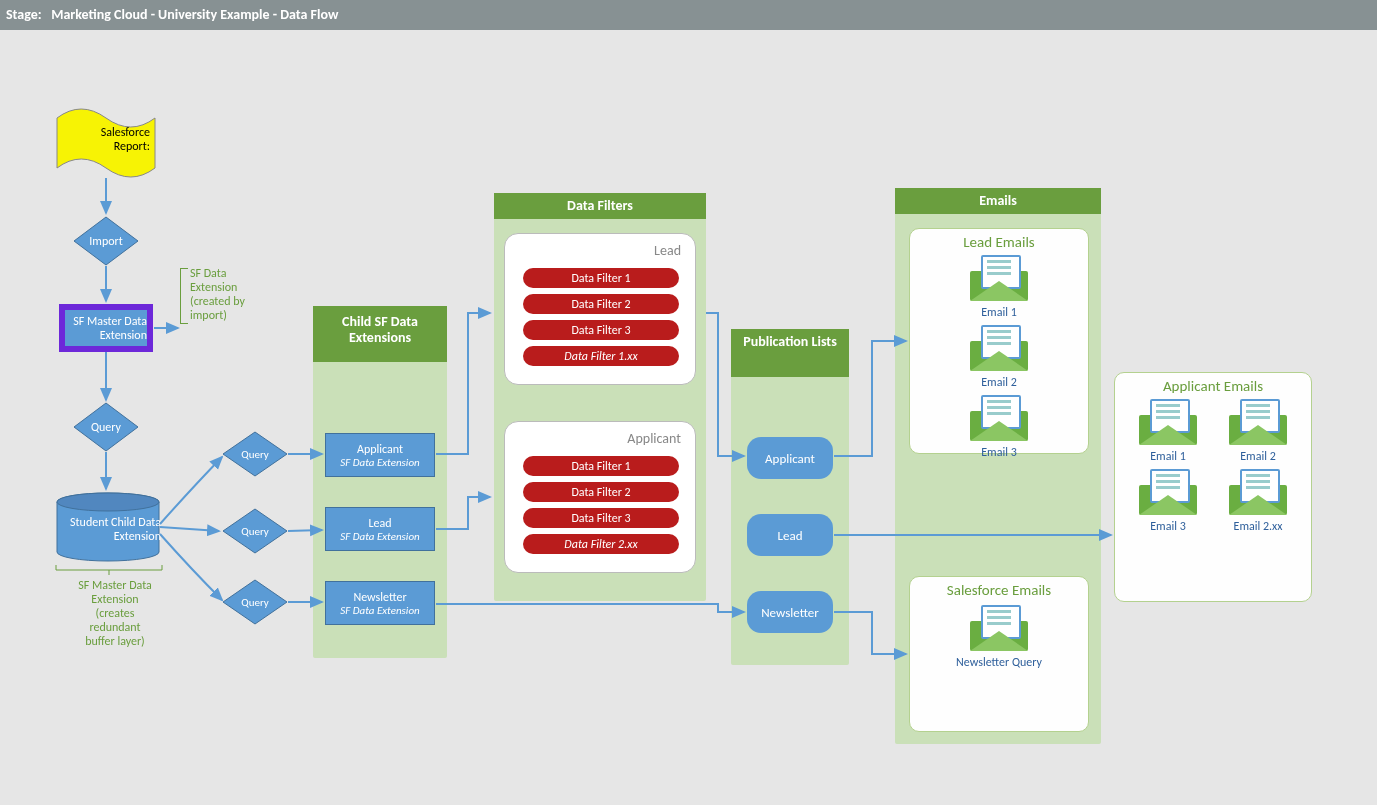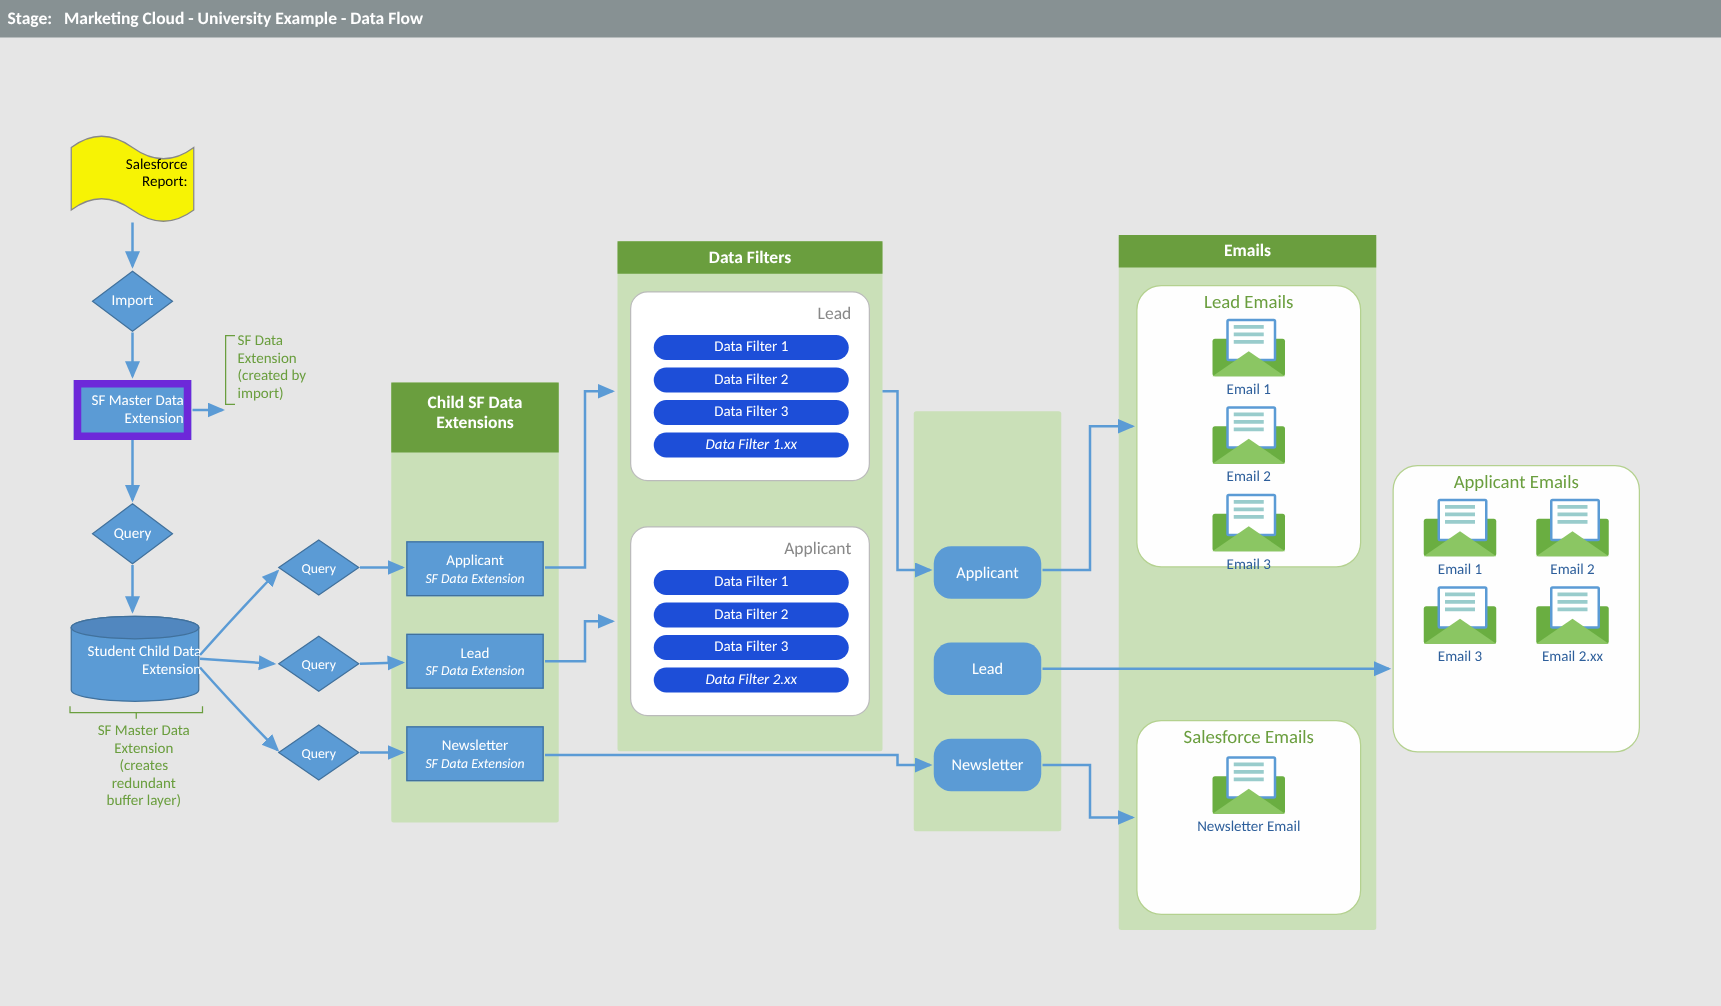--- a/index.html
+++ b/index.html
@@ -1,30 +1,30 @@
 <!DOCTYPE html>
 <html><head>
 <meta charset="utf-8">
 <style>
   html,body{margin:0;padding:0;font-family:"Segoe UI",Calibri,Arial,sans-serif;background:#e6e6e6;}
   #canvas{position:relative;width:1377px;height:805px;background:#e6e6e6;}
   .header{position:absolute;left:0;top:0;width:100%;height:30px;background:#879193;color:#fff;
     font-size:14px;font-weight:bold;line-height:30px;padding-left:6px;box-sizing:border-box;}
   .abs{position:absolute;box-sizing:border-box;}
   .center{display:flex;align-items:center;justify-content:center;text-align:right;}
-  .pill{background:#1d4ed8;color:#fff;font-size:12px;border-radius:12px;height:20px;line-height:20px;
+  .pill{background:#b91c1c;color:#fff;font-size:12px;border-radius:12px;height:20px;line-height:20px;
     text-align:center;}
   .box-blue{background:#5b9bd5;color:#fff;font-size:12px;}
   .round-blue{background:#5b9bd5;color:#fff;border-radius:14px;font-size:13px;}
   .panel-green{background:#cae0b8;border-radius:2px;}
   .panel-green-header{position:absolute;left:0;top:0;width:100%;height:26px;background:#6a9e3e;
     color:#fff;text-align:center;line-height:26px;font-size:14px;font-weight:bold;}
   .sub-gray{background:#fff;border:1px solid #bbb;border-radius:14px;}
   .sub-gray-title{position:absolute;right:14px;top:8px;color:#888;font-size:14px;}
-  .email-card{background:#fefefe;border:1px solid #b4d18f;border-radius:20px;}
+  .email-card{background:#fefefe;border:1px solid #b4d18f;border-radius:10px;}
   .email-card-title{color:#6a9e3e;font-size:15px;text-align:center;}
   .email-grid{display:flex;flex-wrap:wrap;justify-content:space-around;padding:0 8px;}
   .email-item{width:82px;text-align:center;font-size:12px;color:#2e5f9b;margin-bottom:6px;}
   .email-icon{position:relative;width:58px;height:46px;margin:0 auto 4px;}
   .envelope-back{position:absolute;left:0;bottom:0;width:58px;height:30px;background:#6aae41;border-radius:2px;}
   .envelope-flap{position:absolute;left:0;bottom:0;width:0;height:0;
     border-left:29px solid transparent;border-right:29px solid transparent;border-bottom:20px solid #8bc663;}
   .paper{position:absolute;left:11px;top:0;width:36px;height:30px;background:#fff;border:2px solid #5b9bd5;
     border-radius:2px;}
   .paper:before{content:"";position:absolute;left:4px;top:3px;width:24px;height:3px;background:#9cc;box-shadow:0 6px #9cc,0 12px #9cc;}
@@ -118,20 +118,21 @@
     <div class="abs sub-gray" style="left:10px;top:228px;width:192px;height:152px">
       <div class="sub-gray-title">Applicant</div>
       <div class="abs pill" style="left:18px;top:34px;width:156px">Data Filter 1</div>
       <div class="abs pill" style="left:18px;top:60px;width:156px">Data Filter 2</div>
       <div class="abs pill" style="left:18px;top:86px;width:156px">Data Filter 3</div>
       <div class="abs pill" style="left:18px;top:112px;width:156px;font-style:italic">Data Filter 2.xx</div>
     </div>
   </div>
 
   <div class="abs panel-green" style="left:731px;top:329px;width:118px;height:336px">
+    <div class="panel-green-header" style="height:44px;line-height:18px;padding-top:4px">Publication Lists</div>
     <div class="abs round-blue center" style="left:16px;top:108px;width:86px;height:42px">Applicant</div>
     <div class="abs round-blue center" style="left:16px;top:185px;width:86px;height:42px">Lead</div>
     <div class="abs round-blue center" style="left:16px;top:262px;width:86px;height:42px">Newsletter</div>
   </div>
 
   <div class="abs panel-green" style="left:895px;top:188px;width:206px;height:556px">
     <div class="panel-green-header">Emails</div>
   </div>
 
   <div class="abs email-card" style="left:909px;top:228px;width:180px;height:226px">
@@ -181,21 +182,21 @@
     </div>
   </div>
 
   <div class="abs email-card" style="left:909px;top:576px;width:180px;height:156px">
     <div class="email-card-title" style="margin-top:4px;line-height:18px">Salesforce Emails</div>
     <div class="email-grid" style="justify-content:center;margin-top:6px">
       <div class="email-item" style="width:120px"><div class="email-icon">
             <div class="envelope-back"></div>
             <div class="paper"></div>
             <div class="envelope-flap"></div>
-          </div><span>Newsletter Email</span></div>
+          </div><span>Newsletter Query</span></div>
     </div>
   </div>
 
   <svg class="arrows">
     <defs>
       <marker id="ah" markerWidth="8" markerHeight="8" refX="6" refY="3" orient="auto">
         <path d="M0,0 L7,3 L0,6 Z" fill="#5b9bd5"></path>
       </marker>
     </defs>
     <g stroke="#5b9bd5" stroke-width="2" fill="none" marker-end="url(#ah)">

